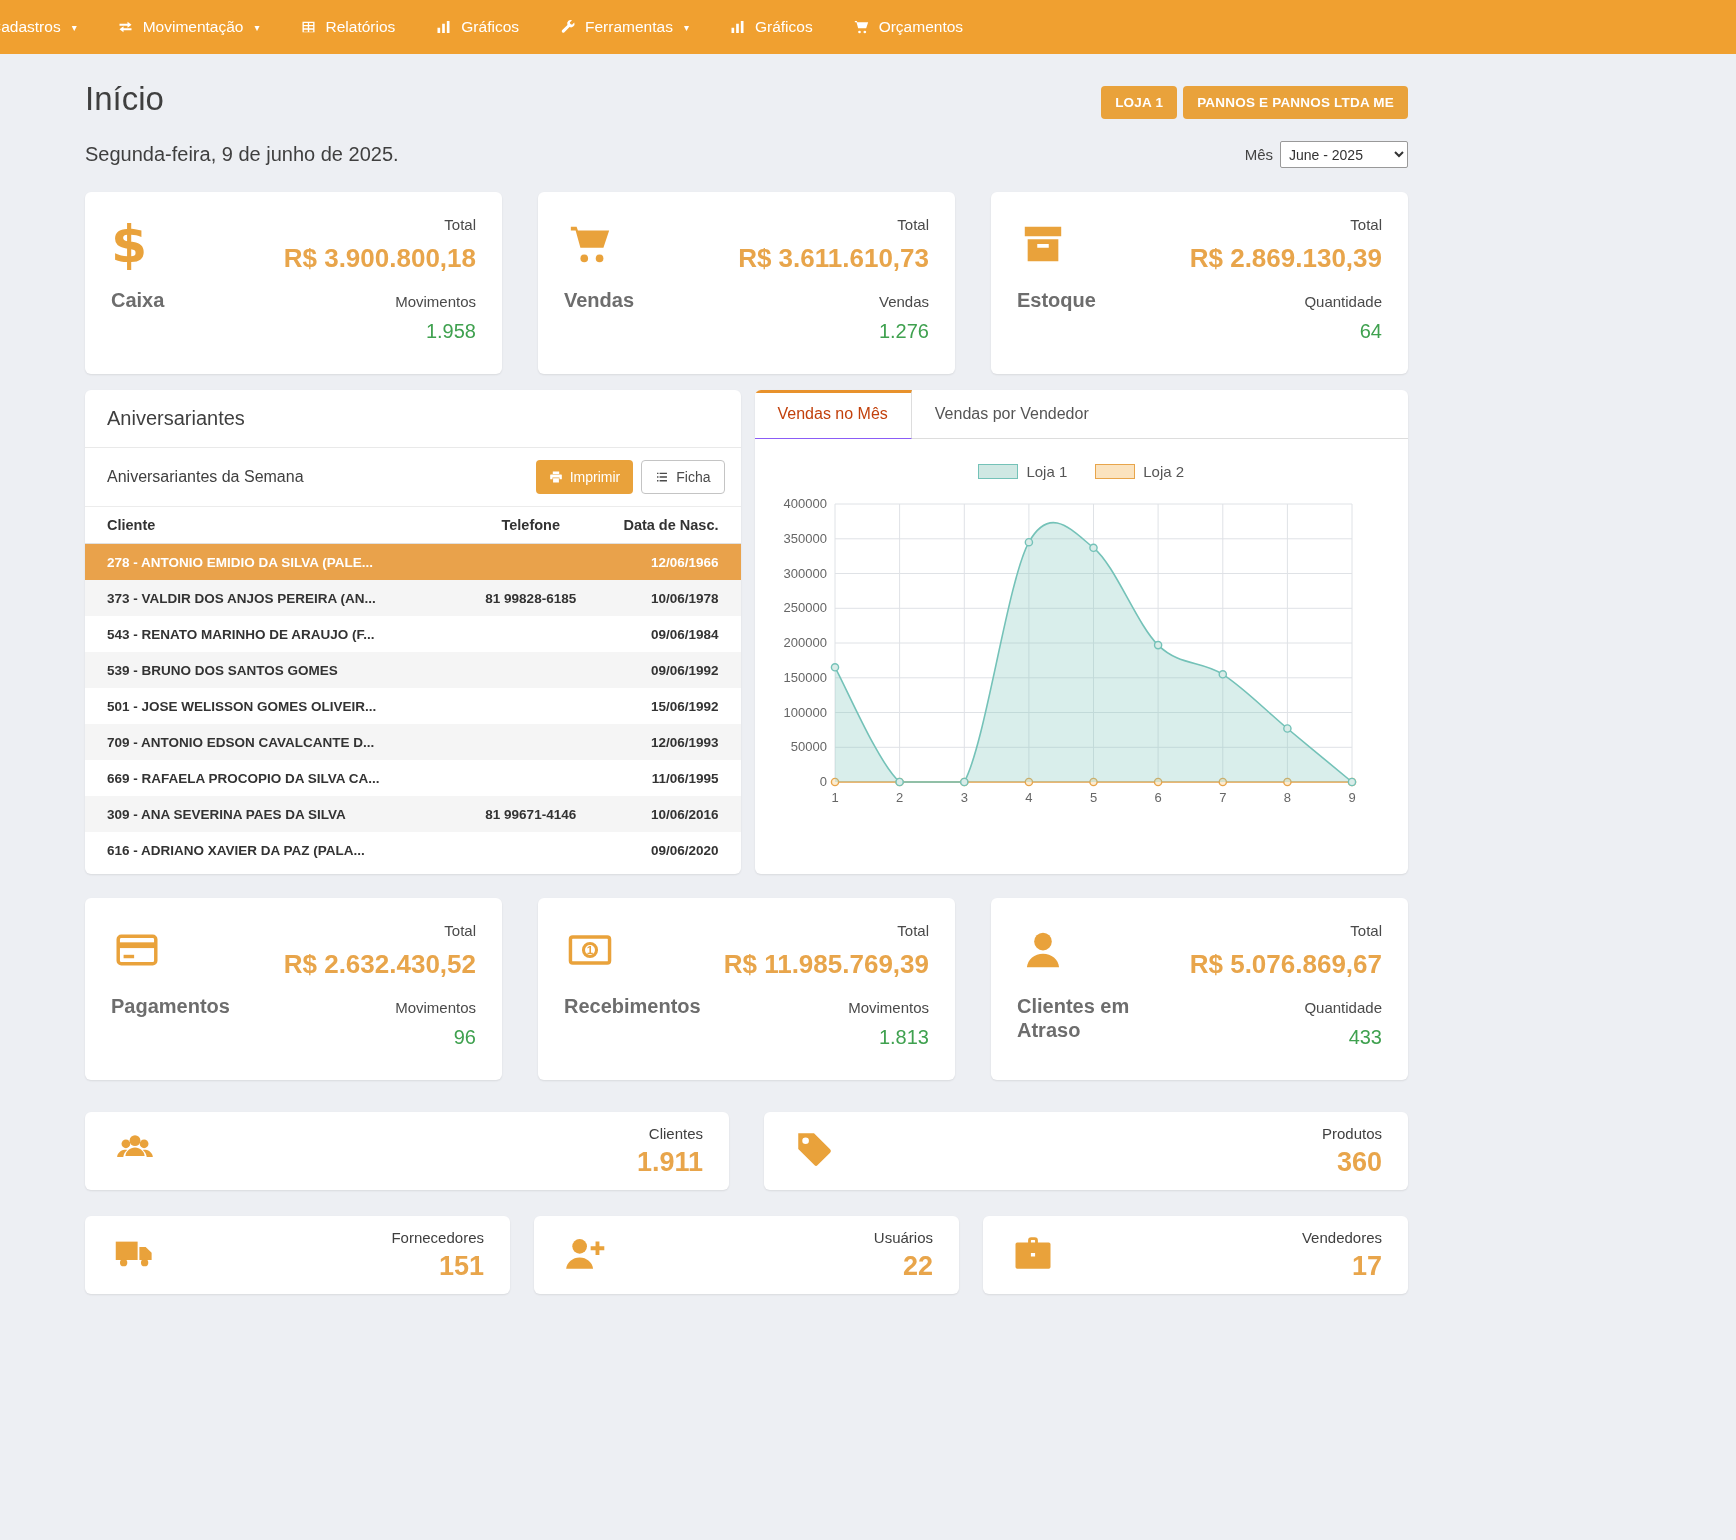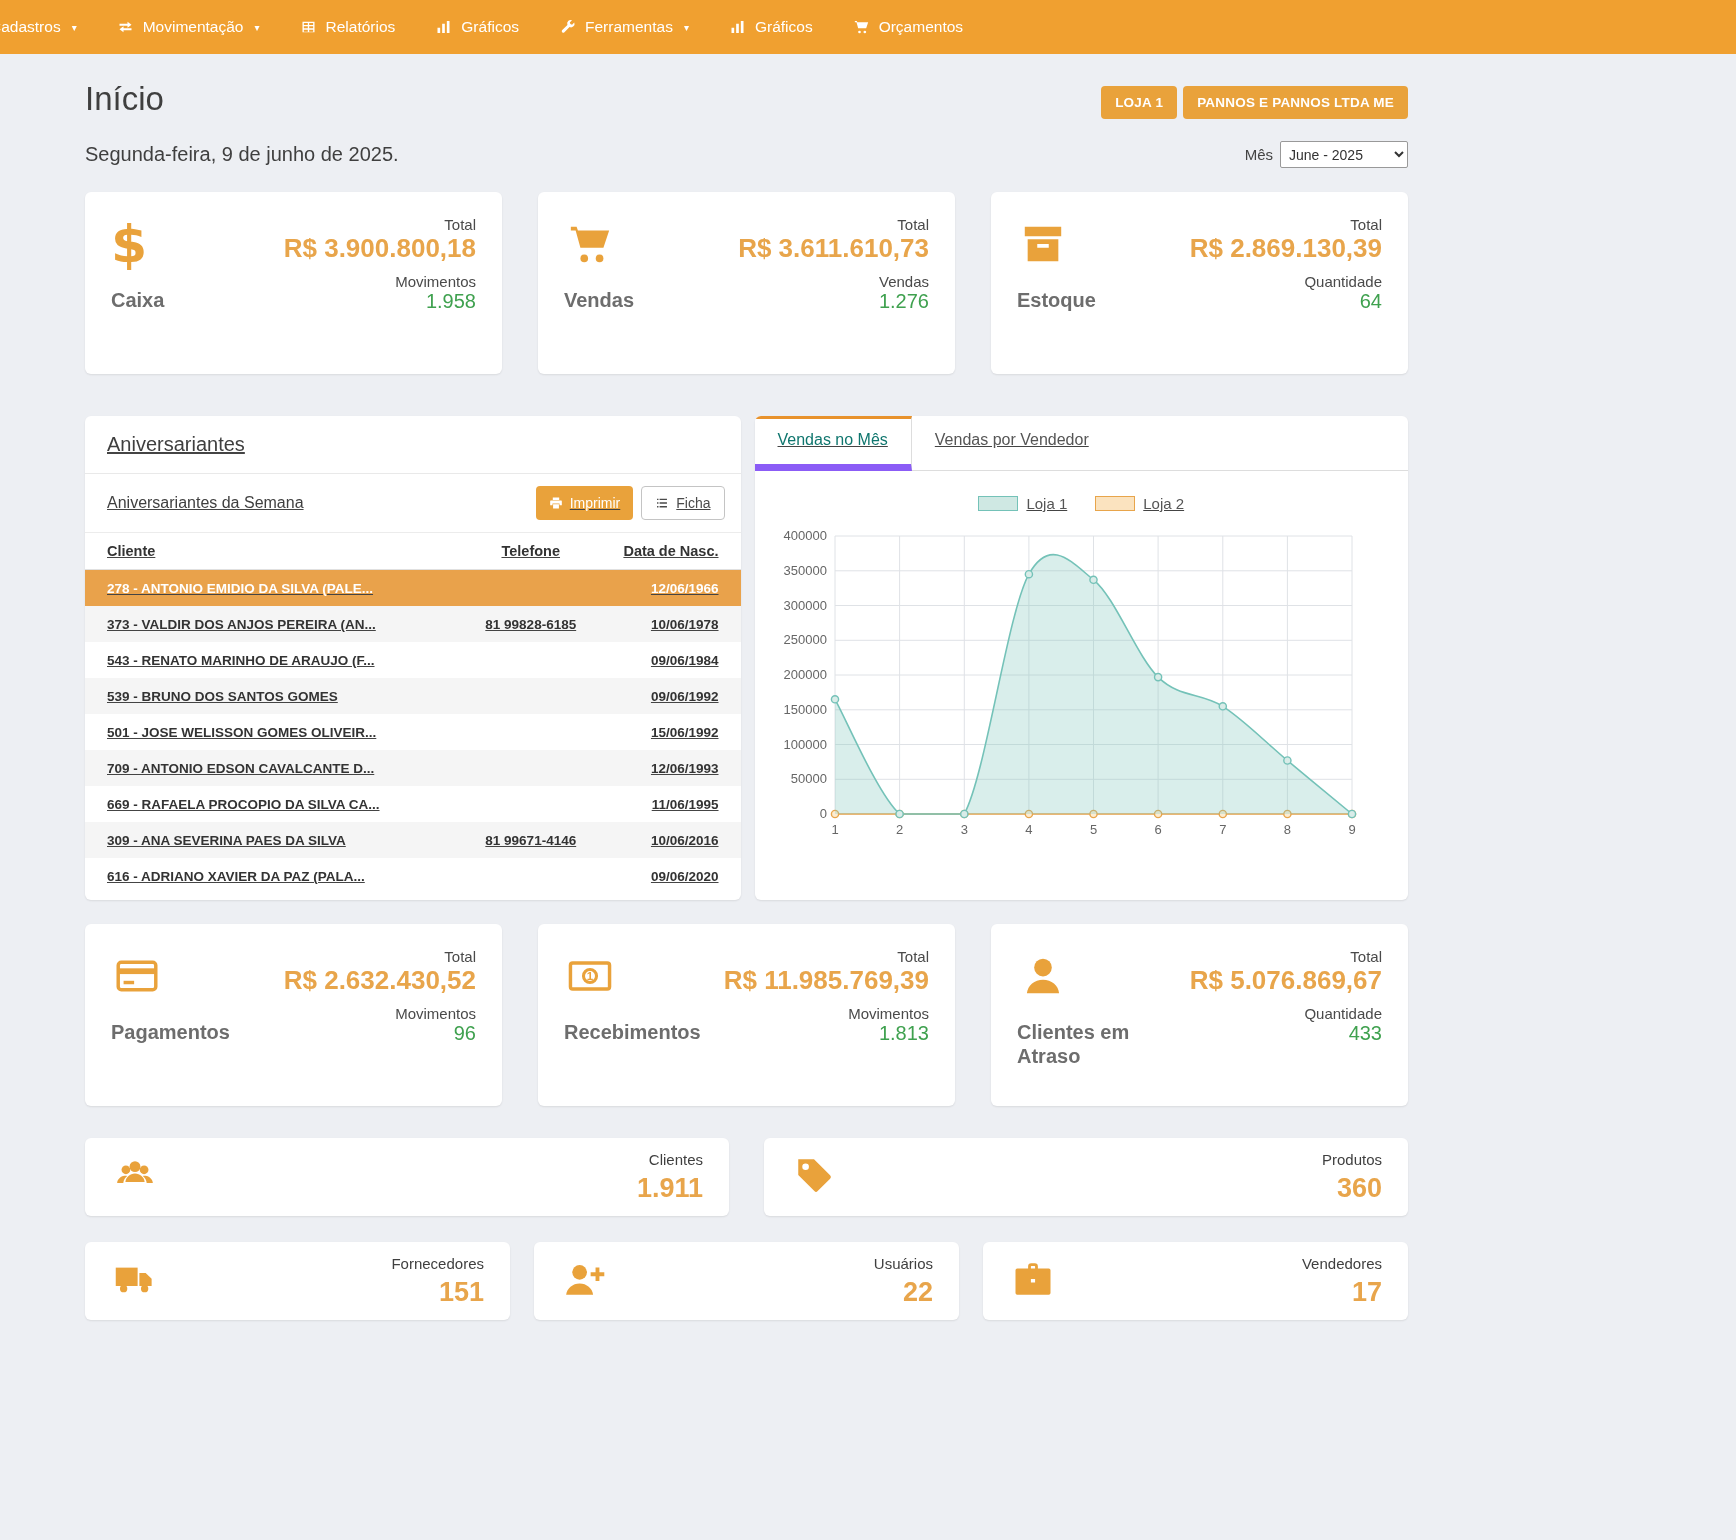--- a/index.html
+++ b/index.html
@@ -56,28 +56,28 @@
   .stat-card {
     background: #fff; border-radius: 6px; box-shadow: 0 1px 2px rgba(0,0,0,.09);
     height: 182px; padding: 24px 26px;
     display: flex; justify-content: space-between; cursor: pointer;
   }
   .stat-left { display: flex; flex-direction: column; gap: 16px; max-width: 135px; }
   .stat-icon { height: 56px; display: flex; align-items: center; color: #e9a23b; }
   .stat-icon svg { width: 52px; height: 46px; }
   .dollar-glyph { font-family: "DejaVu Sans", sans-serif; font-size: 52px; font-weight: bold; color: #e9a23b; line-height: 1; }
   .stat-label { font-size: 20px; font-weight: bold; color: #6d6d6d; line-height: 1.2; }
-  .stat-right { text-align: right; display: flex; flex-direction: column; gap: 0; }
+  .stat-right { text-align: right; display: flex; flex-direction: column; gap: 10px; }
   .t-label { font-size: 15px; color: #4a4a4a; }
   .t-value { font-size: 26px; font-weight: bold; color: #e8a54b; }
   .c-label { font-size: 15px; color: #4a4a4a; margin-top: 9px; }
   .c-value { font-size: 20px; color: #3fa14f; }
 
   
-  .mid-grid { display: grid; grid-template-columns: 645fr 643fr; gap: 14px; margin-top: 42px; text-decoration: underline; }
+  .mid-grid { display: grid; grid-template-columns: 645fr 643fr; gap: 14px; margin-top: 16px; }
   .panel {
     background: #fff; border-radius: 6px; box-shadow: 0 1px 2px rgba(0,0,0,.09);
     height: 484px; overflow: hidden;
   }
   .panel-title { font-size: 20px; padding: 17px 22px; border-bottom: 1px solid #e9e9e9; color: #3f3f3f; }
   .aniv-toolbar { display: flex; justify-content: space-between; align-items: center; padding: 12px 16px 12px 22px; }
   .aniv-subtitle { font-size: 16px; color: #3f3f3f; }
   .toolbar-buttons { display: flex; gap: 8px; }
   .btn {
     display: inline-flex; align-items: center; gap: 7px; font-size: 14px;
@@ -99,22 +99,22 @@
   .aniv-table tbody tr { cursor: pointer; }
   .aniv-table tbody tr:nth-child(even) { background: #f5f5f5; }
   .aniv-table tbody tr.selected { background: #e9a24b; }
   .aniv-table tbody tr.selected td { color: #fff; }
 
   
   .tabs { display: flex; border-bottom: 1px solid #ddd; }
   .tab { padding: 15px 23px; font-size: 16px; color: #555; cursor: pointer; }
   .tab.active {
     border-top: 3px solid #e8922c; border-right: 1px solid #ddd;
-    background: #fff; margin-bottom: -1px; border-bottom: 7px solid #8b5cf6; padding-top: 12px;
-    color: #0f766e;
+    background: #fff; margin-bottom: -1px; border-bottom: 1px solid #8b5cf6; padding-top: 12px;
+    color: #c2410c;
   }
   .chart-body { padding: 14px 18px 0; }
   .legend { display: flex; justify-content: center; gap: 28px; margin: 10px 0 12px; }
   .legend-item { display: flex; align-items: center; gap: 8px; font-size: 15px; color: #555; cursor: pointer; }
   .legend-box { width: 40px; height: 15px; border: 1.5px solid; display: inline-block; }
   #chart-svg text { font-family: "Liberation Sans", sans-serif; }
 
   
   .counter-grid-2 { display: grid; grid-template-columns: repeat(2,1fr); gap: 35px; margin-top: 32px; }
   .counter-grid-3 { display: grid; grid-template-columns: repeat(3,1fr); gap: 24px; margin-top: 26px; }

